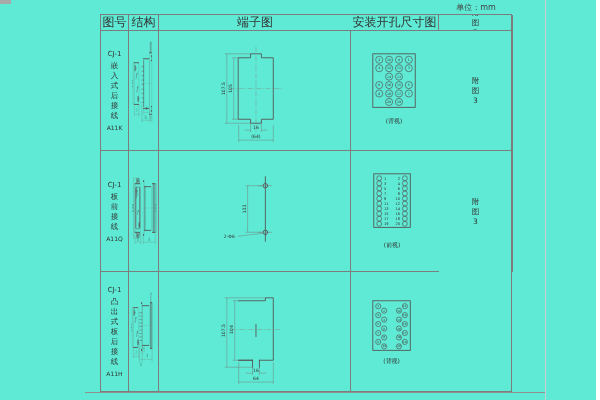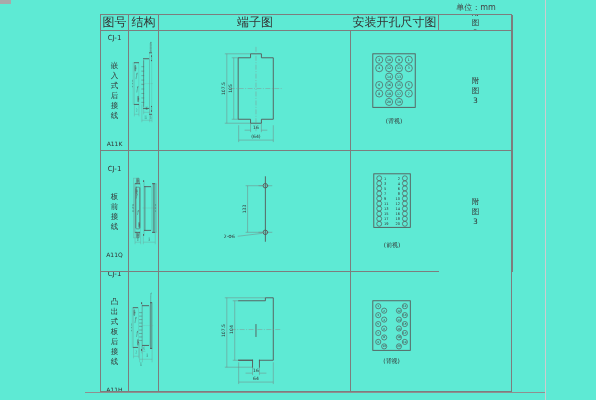--- a/index.html
+++ b/index.html
@@ -12,21 +12,21 @@
   .unit{position:absolute;left:438px;top:2px;width:76px;text-align:center;font-size:8px;color:#444}
   .tbl{position:absolute;left:100px;top:14px;width:412px;height:378px;border:1px solid #7d7d7d;
        display:grid;grid-template-columns:28px 30px 192px 88px 74px;grid-template-rows:16px 120px 121px 119px}
   .c{border-right:1px solid #7d7d7d;border-bottom:1px solid #7d7d7d;position:relative;
      display:flex;align-items:center;justify-content:center;overflow:hidden}
   .c.last{border-right:none}
   .c.bot{border-bottom:none}
   .hd{font-size:12px;color:#333;white-space:nowrap}
   .hd-outline{letter-spacing:2px}
   .vtext{white-space:pre-line;text-align:center;font-size:7.5px;line-height:10px}
-  .structure{display:flex;flex-direction:column;align-items:center;justify-content:center;gap:19px}
+  .structure{display:flex;flex-direction:column;align-items:center;justify-content:center;gap:3px}
   .model{font-size:7px}
   .code{font-size:6px}
   svg{display:block}
   .o{stroke:#565656;fill:none;stroke-width:0.9;stroke-linecap:square}
   .d{stroke:#787878;fill:none;stroke-width:0.45}
   .cl{stroke:#8a8a8a;fill:none;stroke-width:0.45;stroke-dasharray:5 1.5 1 1.5}
   .dash{stroke-dasharray:2 1.2;stroke-width:0.7}
   .scr{stroke-width:0.7}
   .strip{stroke:#6a6a6a;stroke-width:3.6;stroke-dasharray:2.4 1.1;fill:none}
   text.dim{font-size:4.6px;fill:#333;stroke:none;font-family:"DejaVu Sans",sans-serif}

